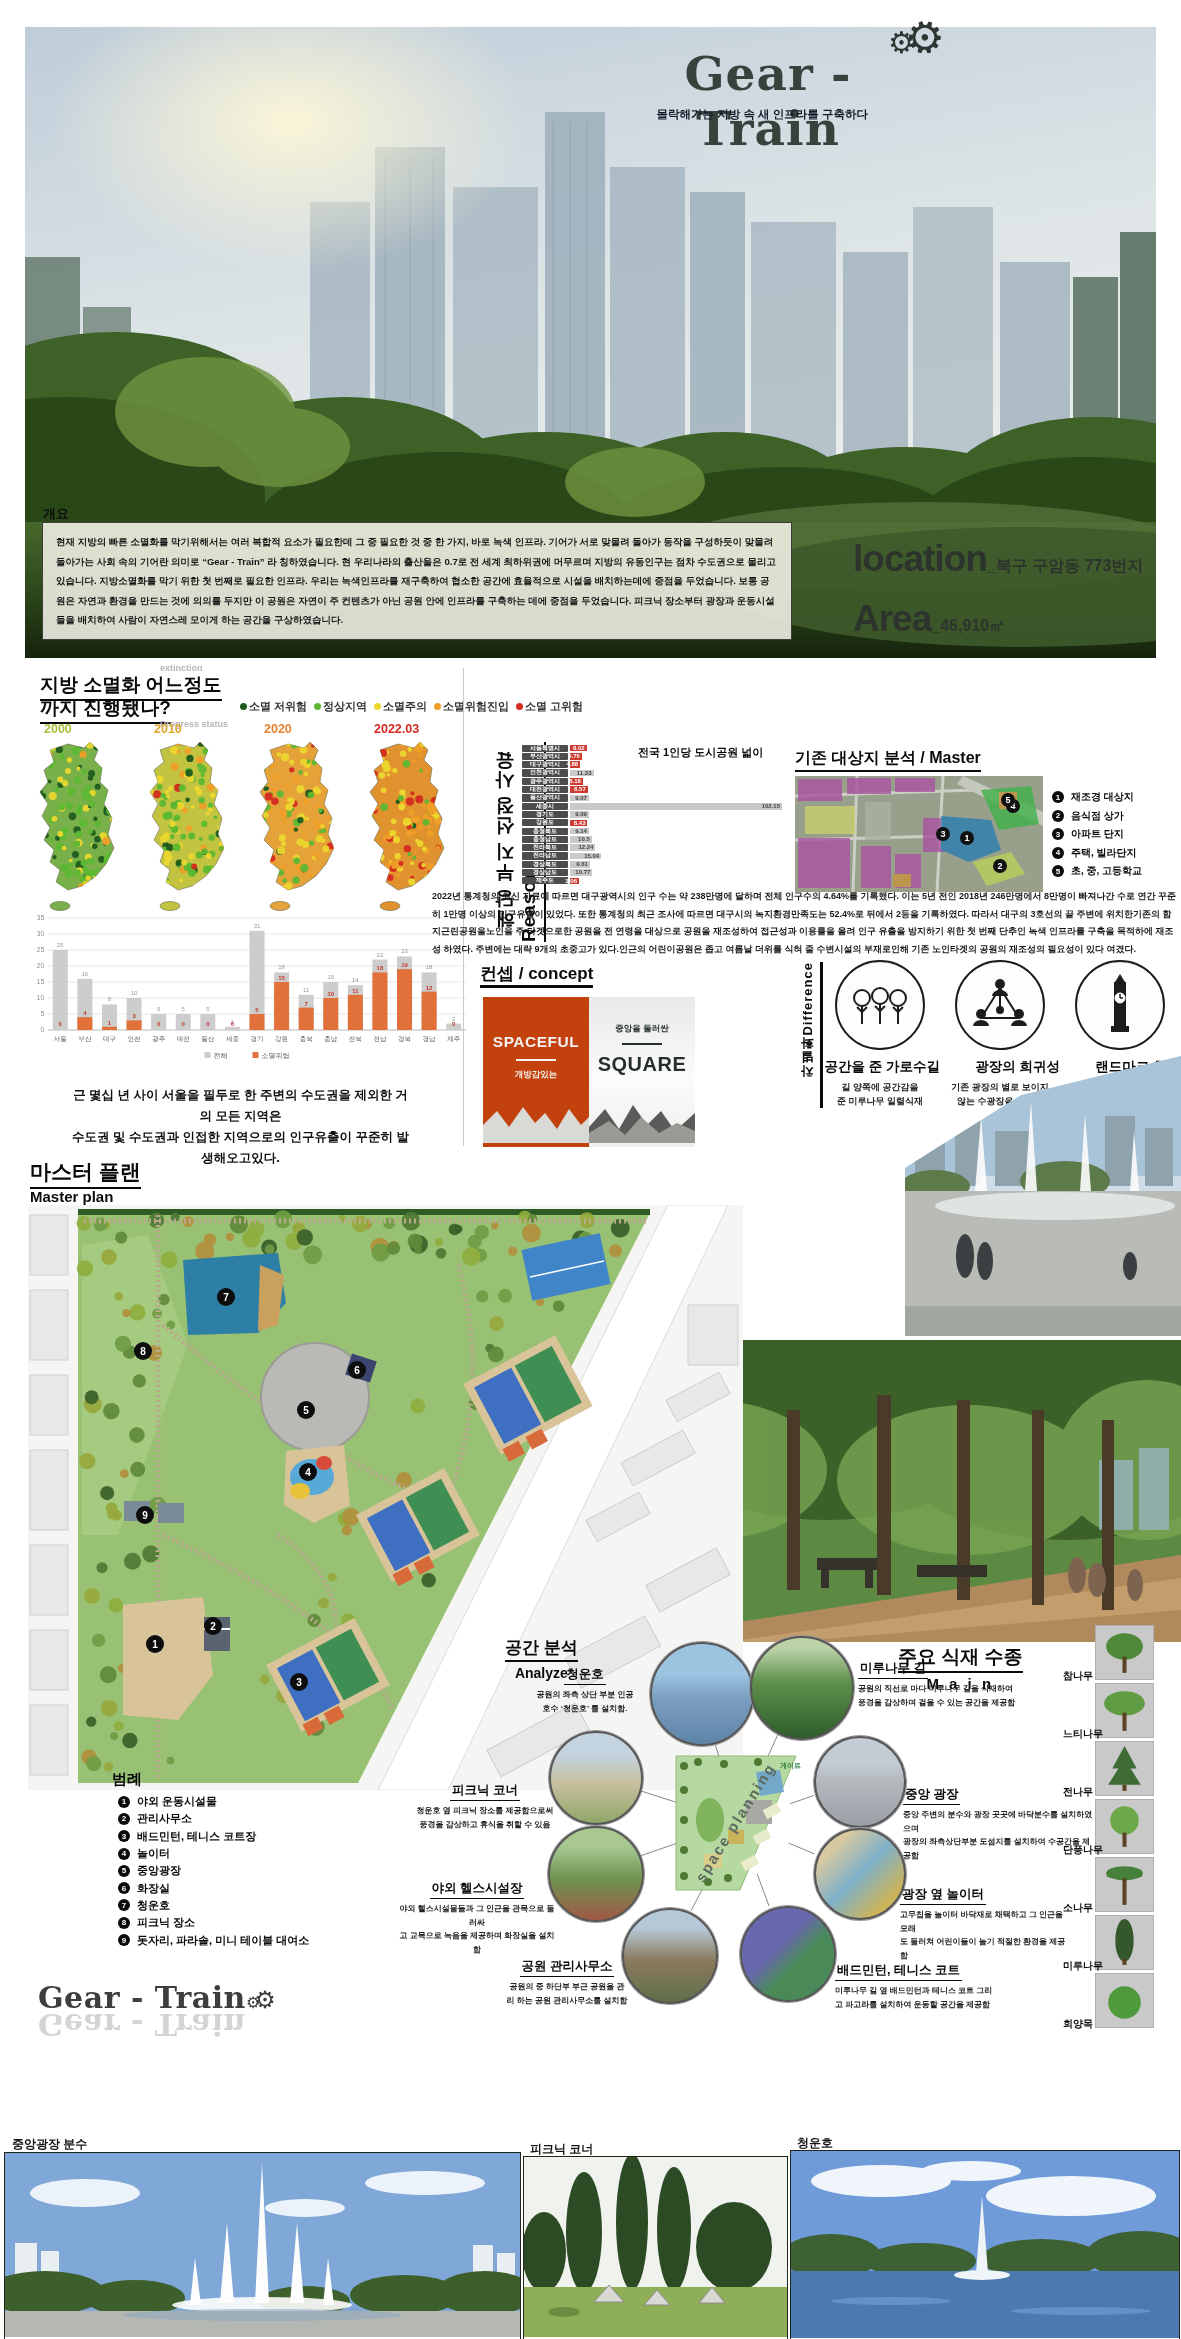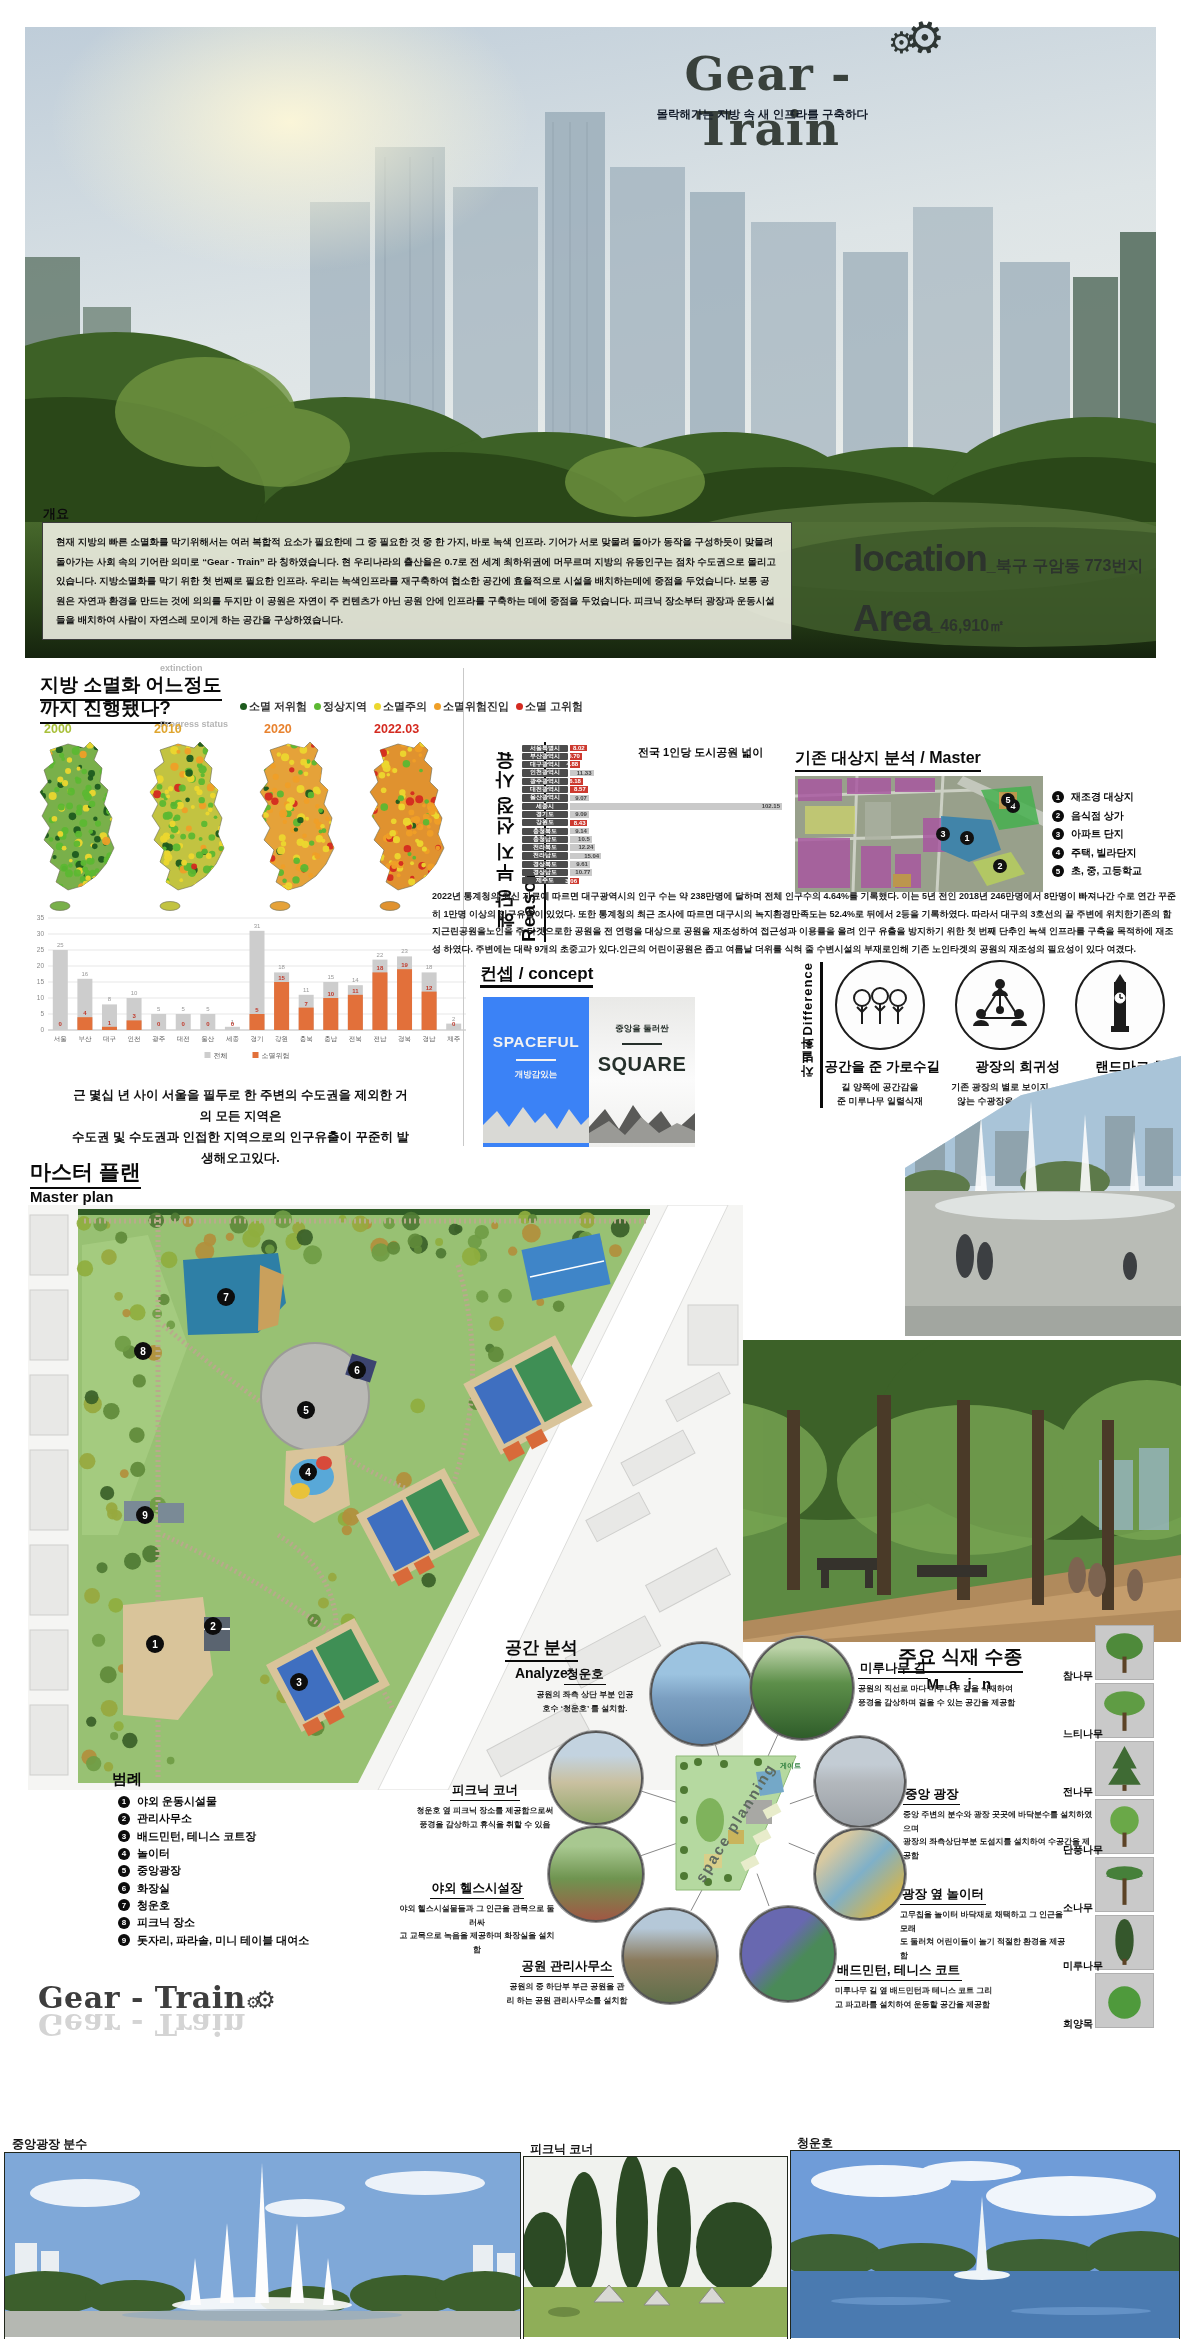--- a/index.html
+++ b/index.html
@@ -26,21 +26,21 @@
   .caption-a{font-size:12.5px;font-weight:800;color:#111;text-align:center;line-height:21px;}
   .vlabel{writing-mode:vertical-rl;transform:rotate(180deg);font-size:19px;font-weight:900;color:#0a0a0a;letter-spacing:1px;}
   .park-row{display:flex;align-items:center;height:8.3px;}
   .park-chip{width:46px;background:#4c4c4c;color:#fff;font-size:6px;font-weight:bold;text-align:center;
              height:7.2px;line-height:7.4px;margin-right:2px;flex:none;border-radius:1px;}
   .park-bar{height:6.6px;position:relative;flex:none;}
   .park-val{position:absolute;right:2px;top:0;font-size:6px;line-height:6.6px;font-weight:bold;white-space:nowrap;}
   .chart-title-b{font-size:11px;font-weight:900;color:#0a0a0a;}
   .para{font-size:9px;font-weight:700;color:#1a1a1a;line-height:17.6px;text-align:left;}
   .concept-card{width:106px;height:150px;position:relative;overflow:hidden;flex:none;}
-  .concept-card.dark{background:#3b82f6;color:#f2f2f2;}
+  .concept-card.dark{background:#c2410c;color:#f2f2f2;}
   .concept-card.light{background:linear-gradient(180deg,#e9e9e7,#fbfbfb 55%,#efefed);color:#26302b;}
   .cc-big{font-size:15.5px;font-weight:900;text-align:center;letter-spacing:0.5px;}
   .cc-small{font-size:8.5px;font-weight:bold;text-align:center;}
   .cc-line{width:40px;height:2px;margin:8px auto;}
   .diff-title{font-size:13.5px;font-weight:900;text-align:right;color:#0a0a0a;}
   .diff-desc{font-size:9px;font-weight:bold;text-align:center;color:#222;white-space:pre-line;line-height:14px;}
   .diff-circ{width:86px;height:86px;border:2.5px solid #1c1c1c;border-radius:50%;display:flex;align-items:center;justify-content:center;background:#fdfdfd;}
   .photo{border:1px solid #20261c;}
   .sa-label{font-size:12.5px;font-weight:900;color:#0a0a0a;border-bottom:1.5px solid #0a0a0a;display:inline-block;padding:0 2px 1px;}
   .sa-desc{font-size:8px;font-weight:bold;color:#222;line-height:13.5px;white-space:pre-line;margin-top:3px;}

